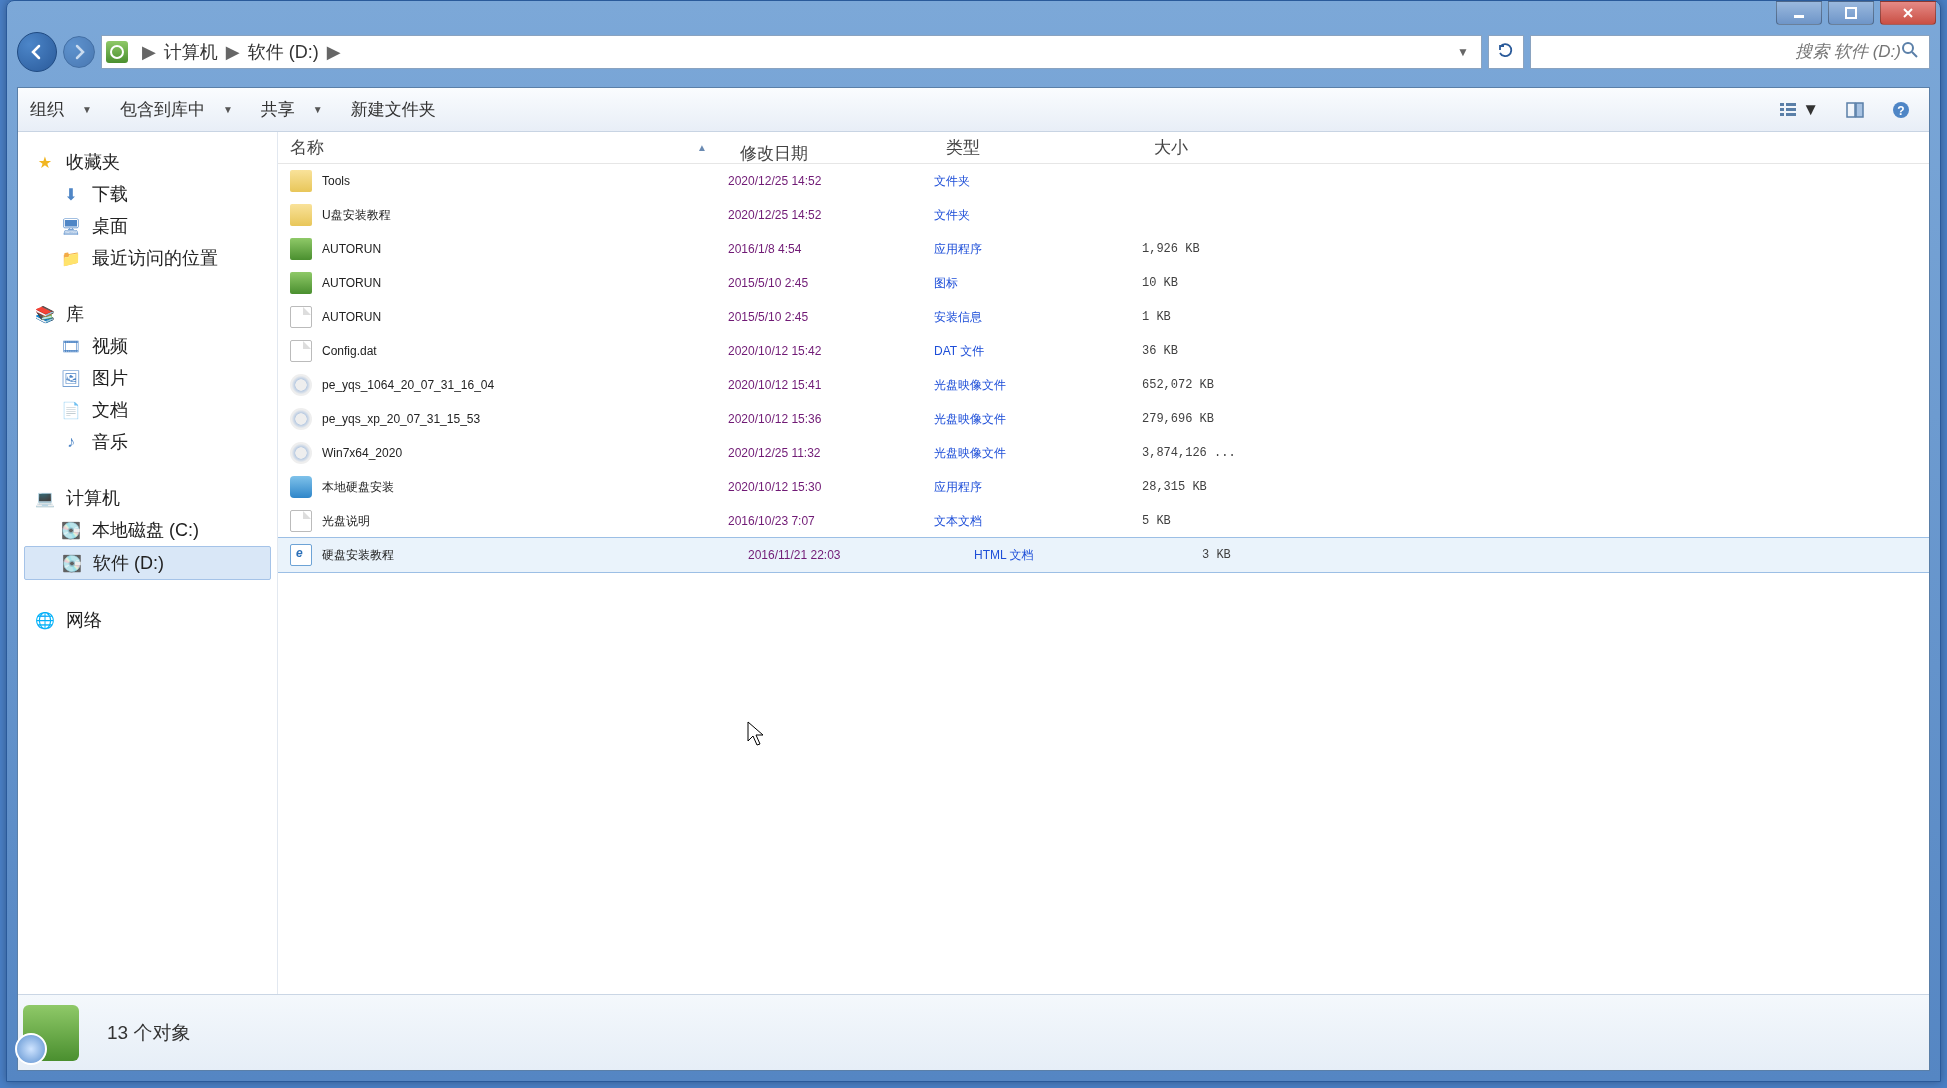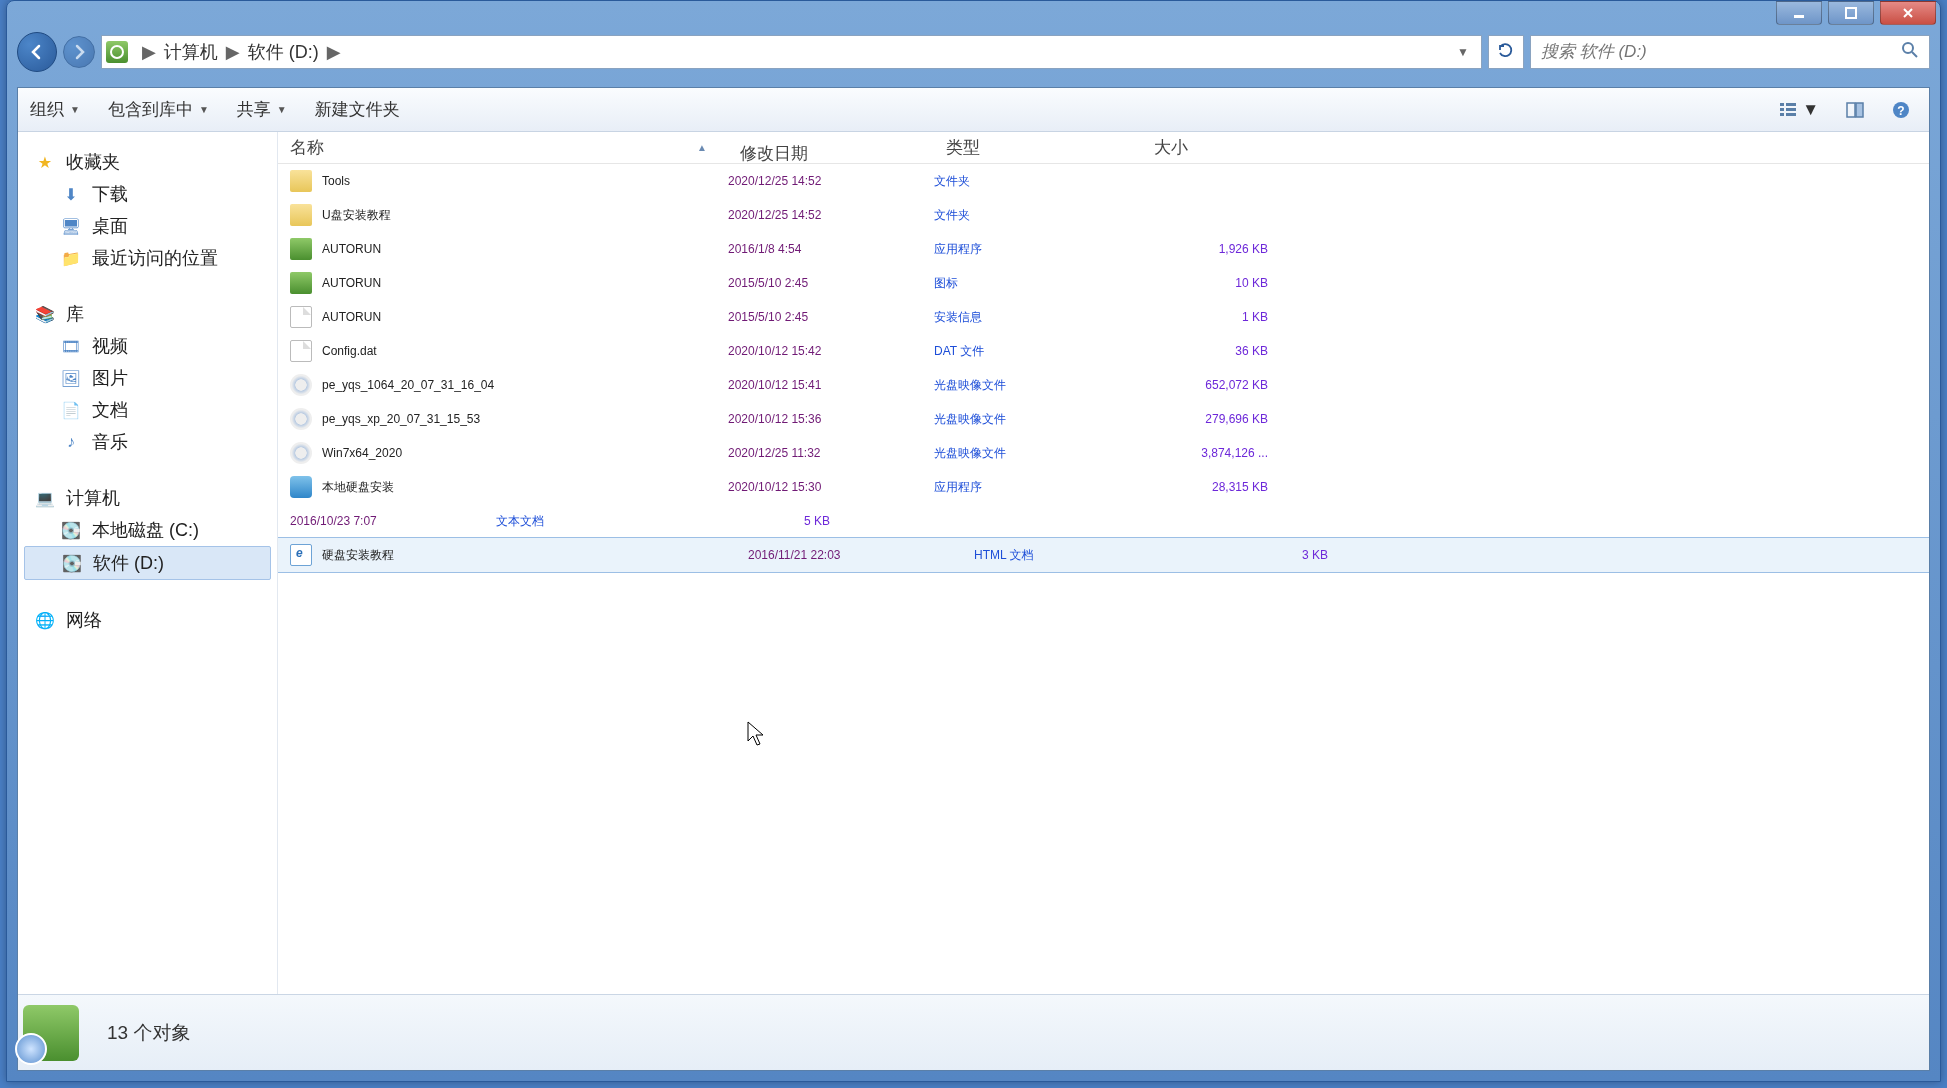--- a/index.html
+++ b/index.html
@@ -75,41 +75,41 @@
 }
 .search-bar {
   width: 400px; height: 34px;
   background: #fff;
   border: 1px solid #8aa3c0;
   display: flex; align-items: center;
   padding: 0 10px;
 }
 .search-bar input {
   border: none; outline: none; flex: 1;
-  font-size: 17px; font-style: italic; color: #888;
+  font-size: 17px; font-style: italic; color: #888; text-align: right;
 }
 .search-icon { color: #5a7fa8; }
 
 .content-frame {
   position: absolute;
   left: 10px; right: 10px; top: 86px; bottom: 10px;
   background: #fff;
   border: 1px solid #5a7fa8;
 }
 
 .toolbar {
   height: 44px;
   background: linear-gradient(#fafcfe, #e8eef7);
   border-bottom: 1px solid #c8d4e3;
   display: flex; align-items: center;
   padding: 0 12px;
   gap: 28px;
   font-size: 17px; color: #333;
 }
-.toolbar-item { display: flex; align-items: center; gap: 6px; cursor: pointer; }
+.toolbar-item { display: flex; align-items: center; gap: 18px; cursor: pointer; }
 .toolbar-item .caret { font-size: 10px; color: #555; }
 .toolbar-right { margin-left: auto; display: flex; align-items: center; gap: 14px; }
 .view-btn { display: flex; align-items: center; gap: 4px; padding: 3px 5px; border: 1px solid transparent; border-radius: 3px; }
 .view-btn svg { width: 20px; height: 20px; }
 
 .body-split {
   position: absolute;
   left: 0; right: 0; top: 44px; bottom: 76px;
   display: flex;
 }
@@ -151,21 +151,21 @@
   padding-left: 12px;
 }
 .file-row.selected {
   background: #eaf3fb;
   outline: 1px solid #9cbfe5;
   gap: 20px;
 }
 .cell-name { width: 438px; display: flex; align-items: center; gap: 10px; }
 .cell-date { width: 206px; color: #701a75; }
 .cell-type { width: 208px; color: #1d4ed8; }
-.cell-size { width: 140px; text-align: right; padding-right: 14px; color: #6d28d9; }
+.cell-size { width: 140px; padding-right: 14px; color: #404040; font-family: Liberation Mono, monospace; }
 .file-ico { width: 22px; height: 22px; display: flex; align-items: center; justify-content: center; }
 
 .statusbar {
   position: absolute;
   left: 0; right: 0; bottom: 0;
   height: 76px;
   background: linear-gradient(#f4f8fc,#e6eef7);
   border-top: 1px solid #cad6e5;
   display: flex; align-items: center;
   padding: 0 5px; gap: 28px;
@@ -484,20 +484,24 @@
             <div class="file-row">
               <div class="cell-name">
                 <div class="file-ico ico-app"></div>
                 <span>本地硬盘安装</span>
               </div>
               <div class="cell-date">2020/10/12 15:30</div>
               <div class="cell-type">应用程序</div>
               <div class="cell-size">28,315 KB</div>
             </div>
             <div class="file-row">
+              <div class="cell-name">
+                <div class="file-ico ico-generic"></div>
+                <span>光盘说明</span>
+              </div>
               <div class="cell-date">2016/10/23 7:07</div>
               <div class="cell-type">文本文档</div>
               <div class="cell-size">5 KB</div>
             </div>
             <div class="file-row selected">
               <div class="cell-name">
                 <div class="file-ico ico-html"></div>
                 <span>硬盘安装教程</span>
               </div>
               <div class="cell-date">2016/11/21 22:03</div>

